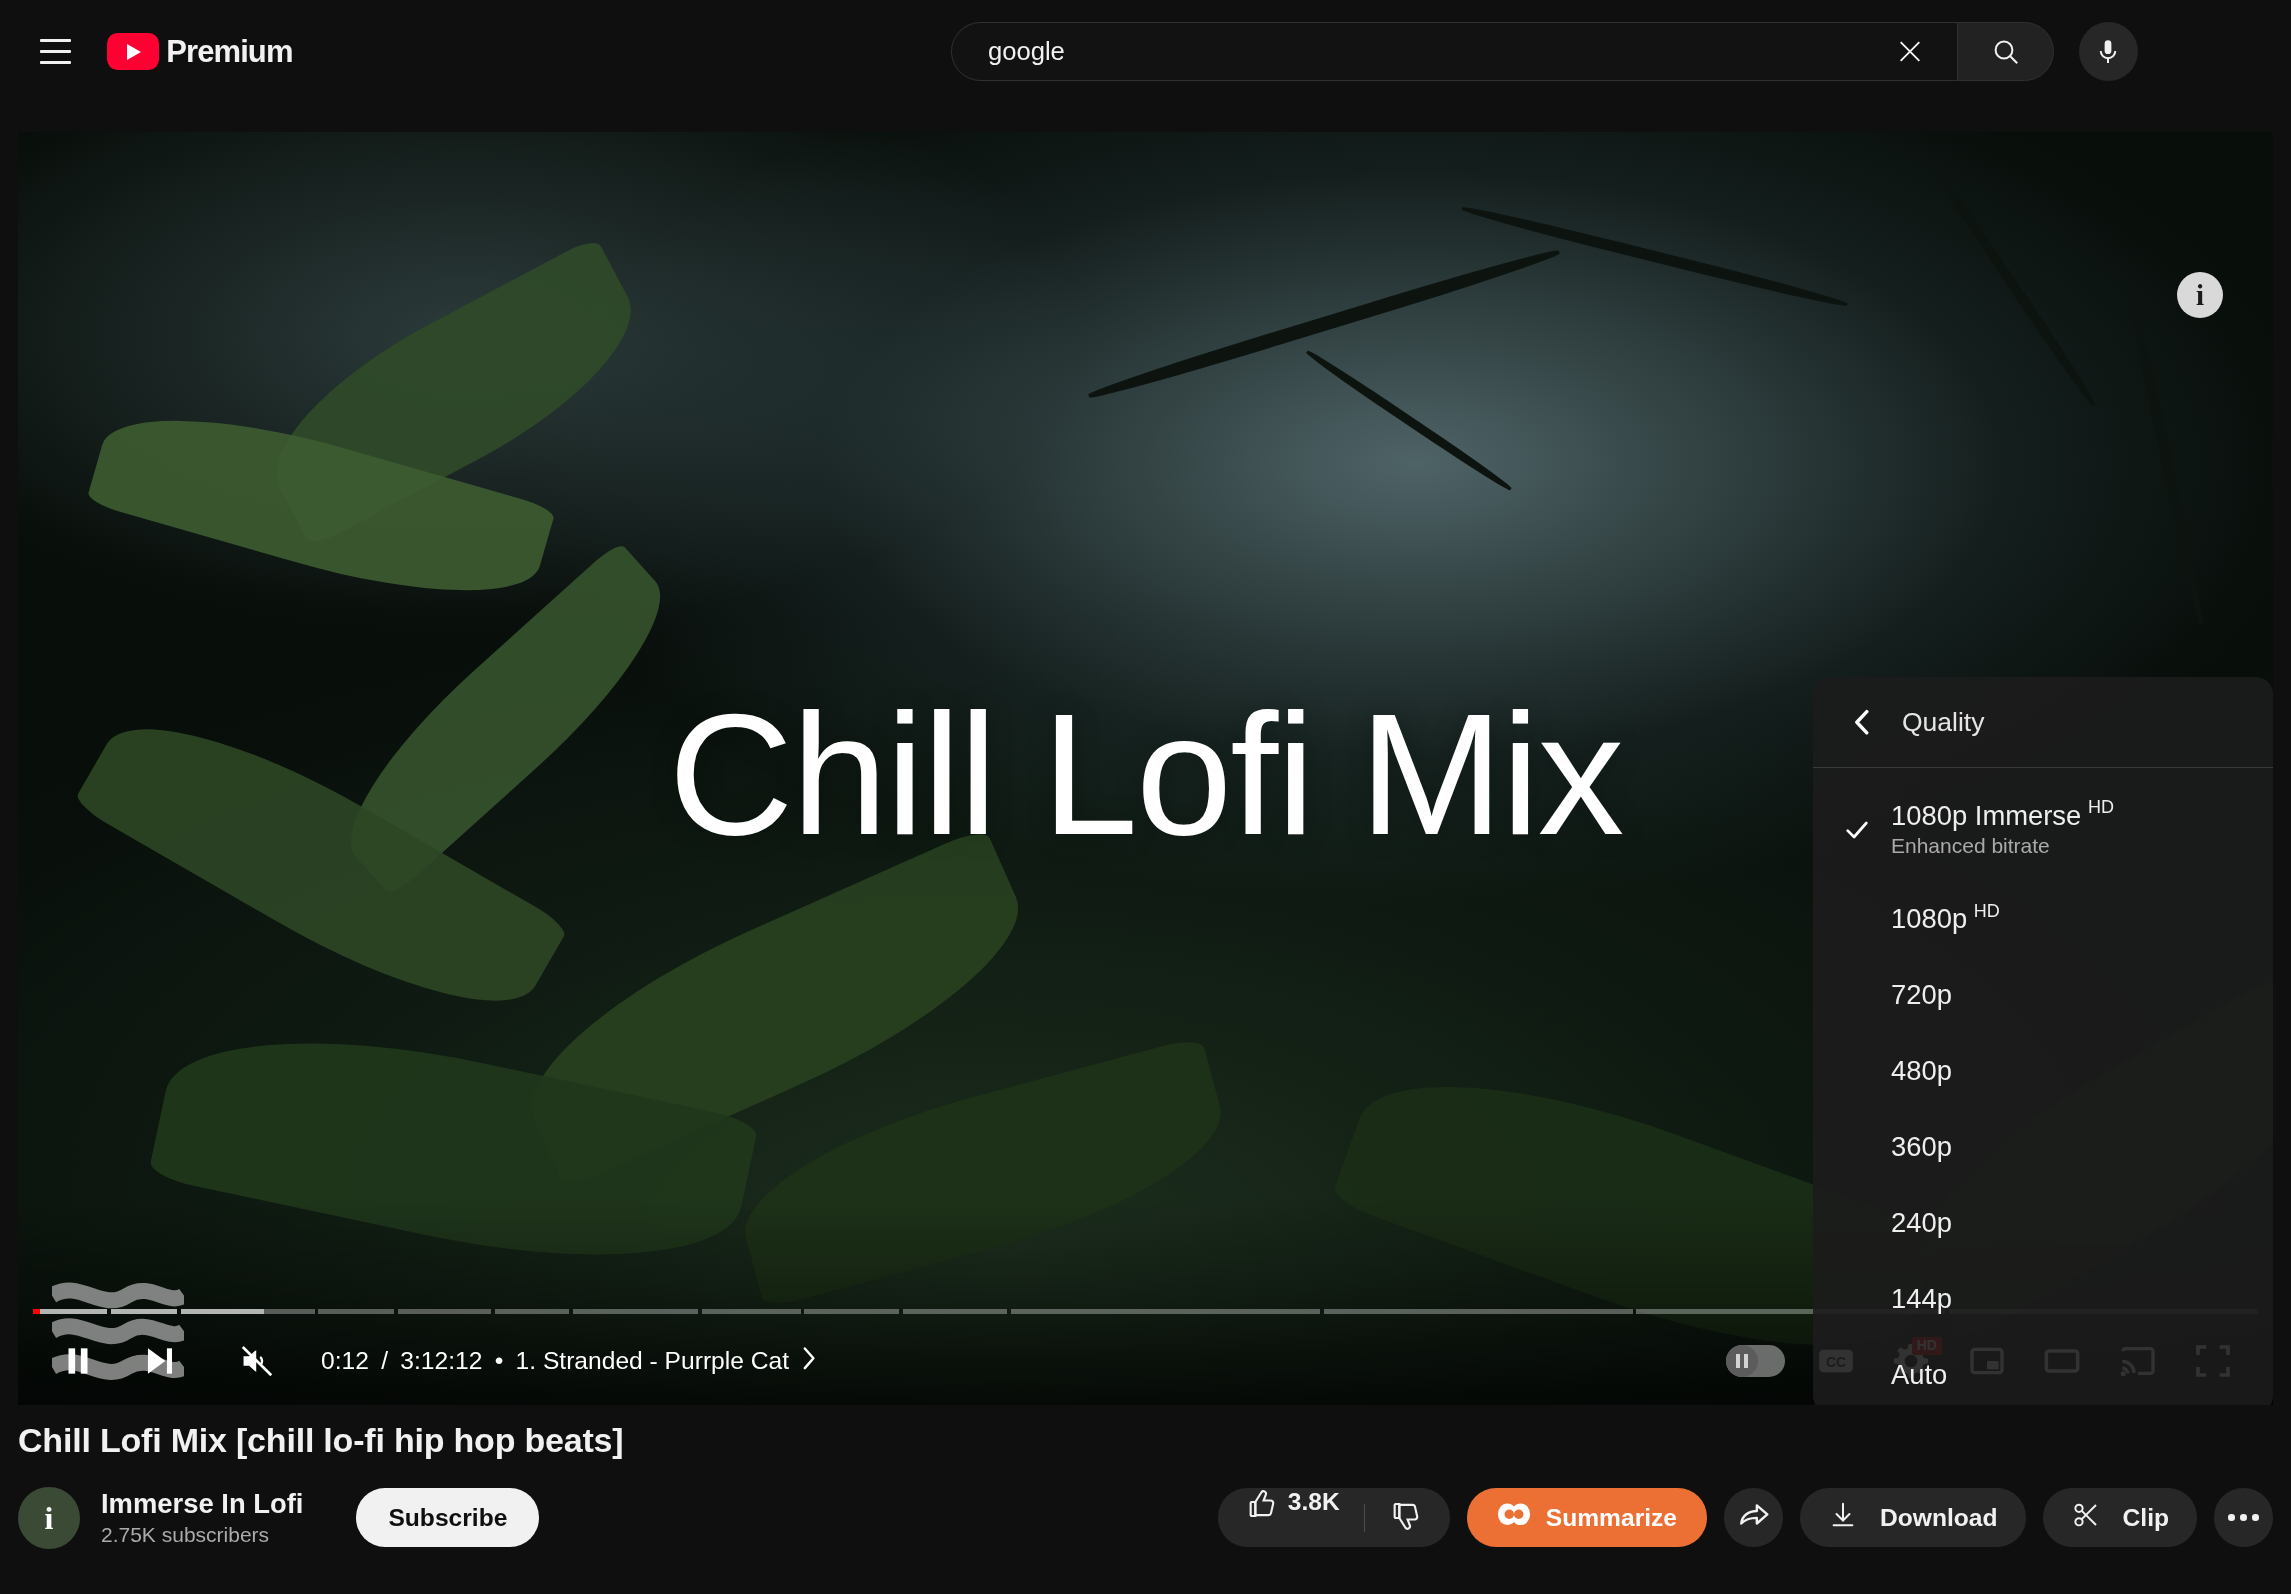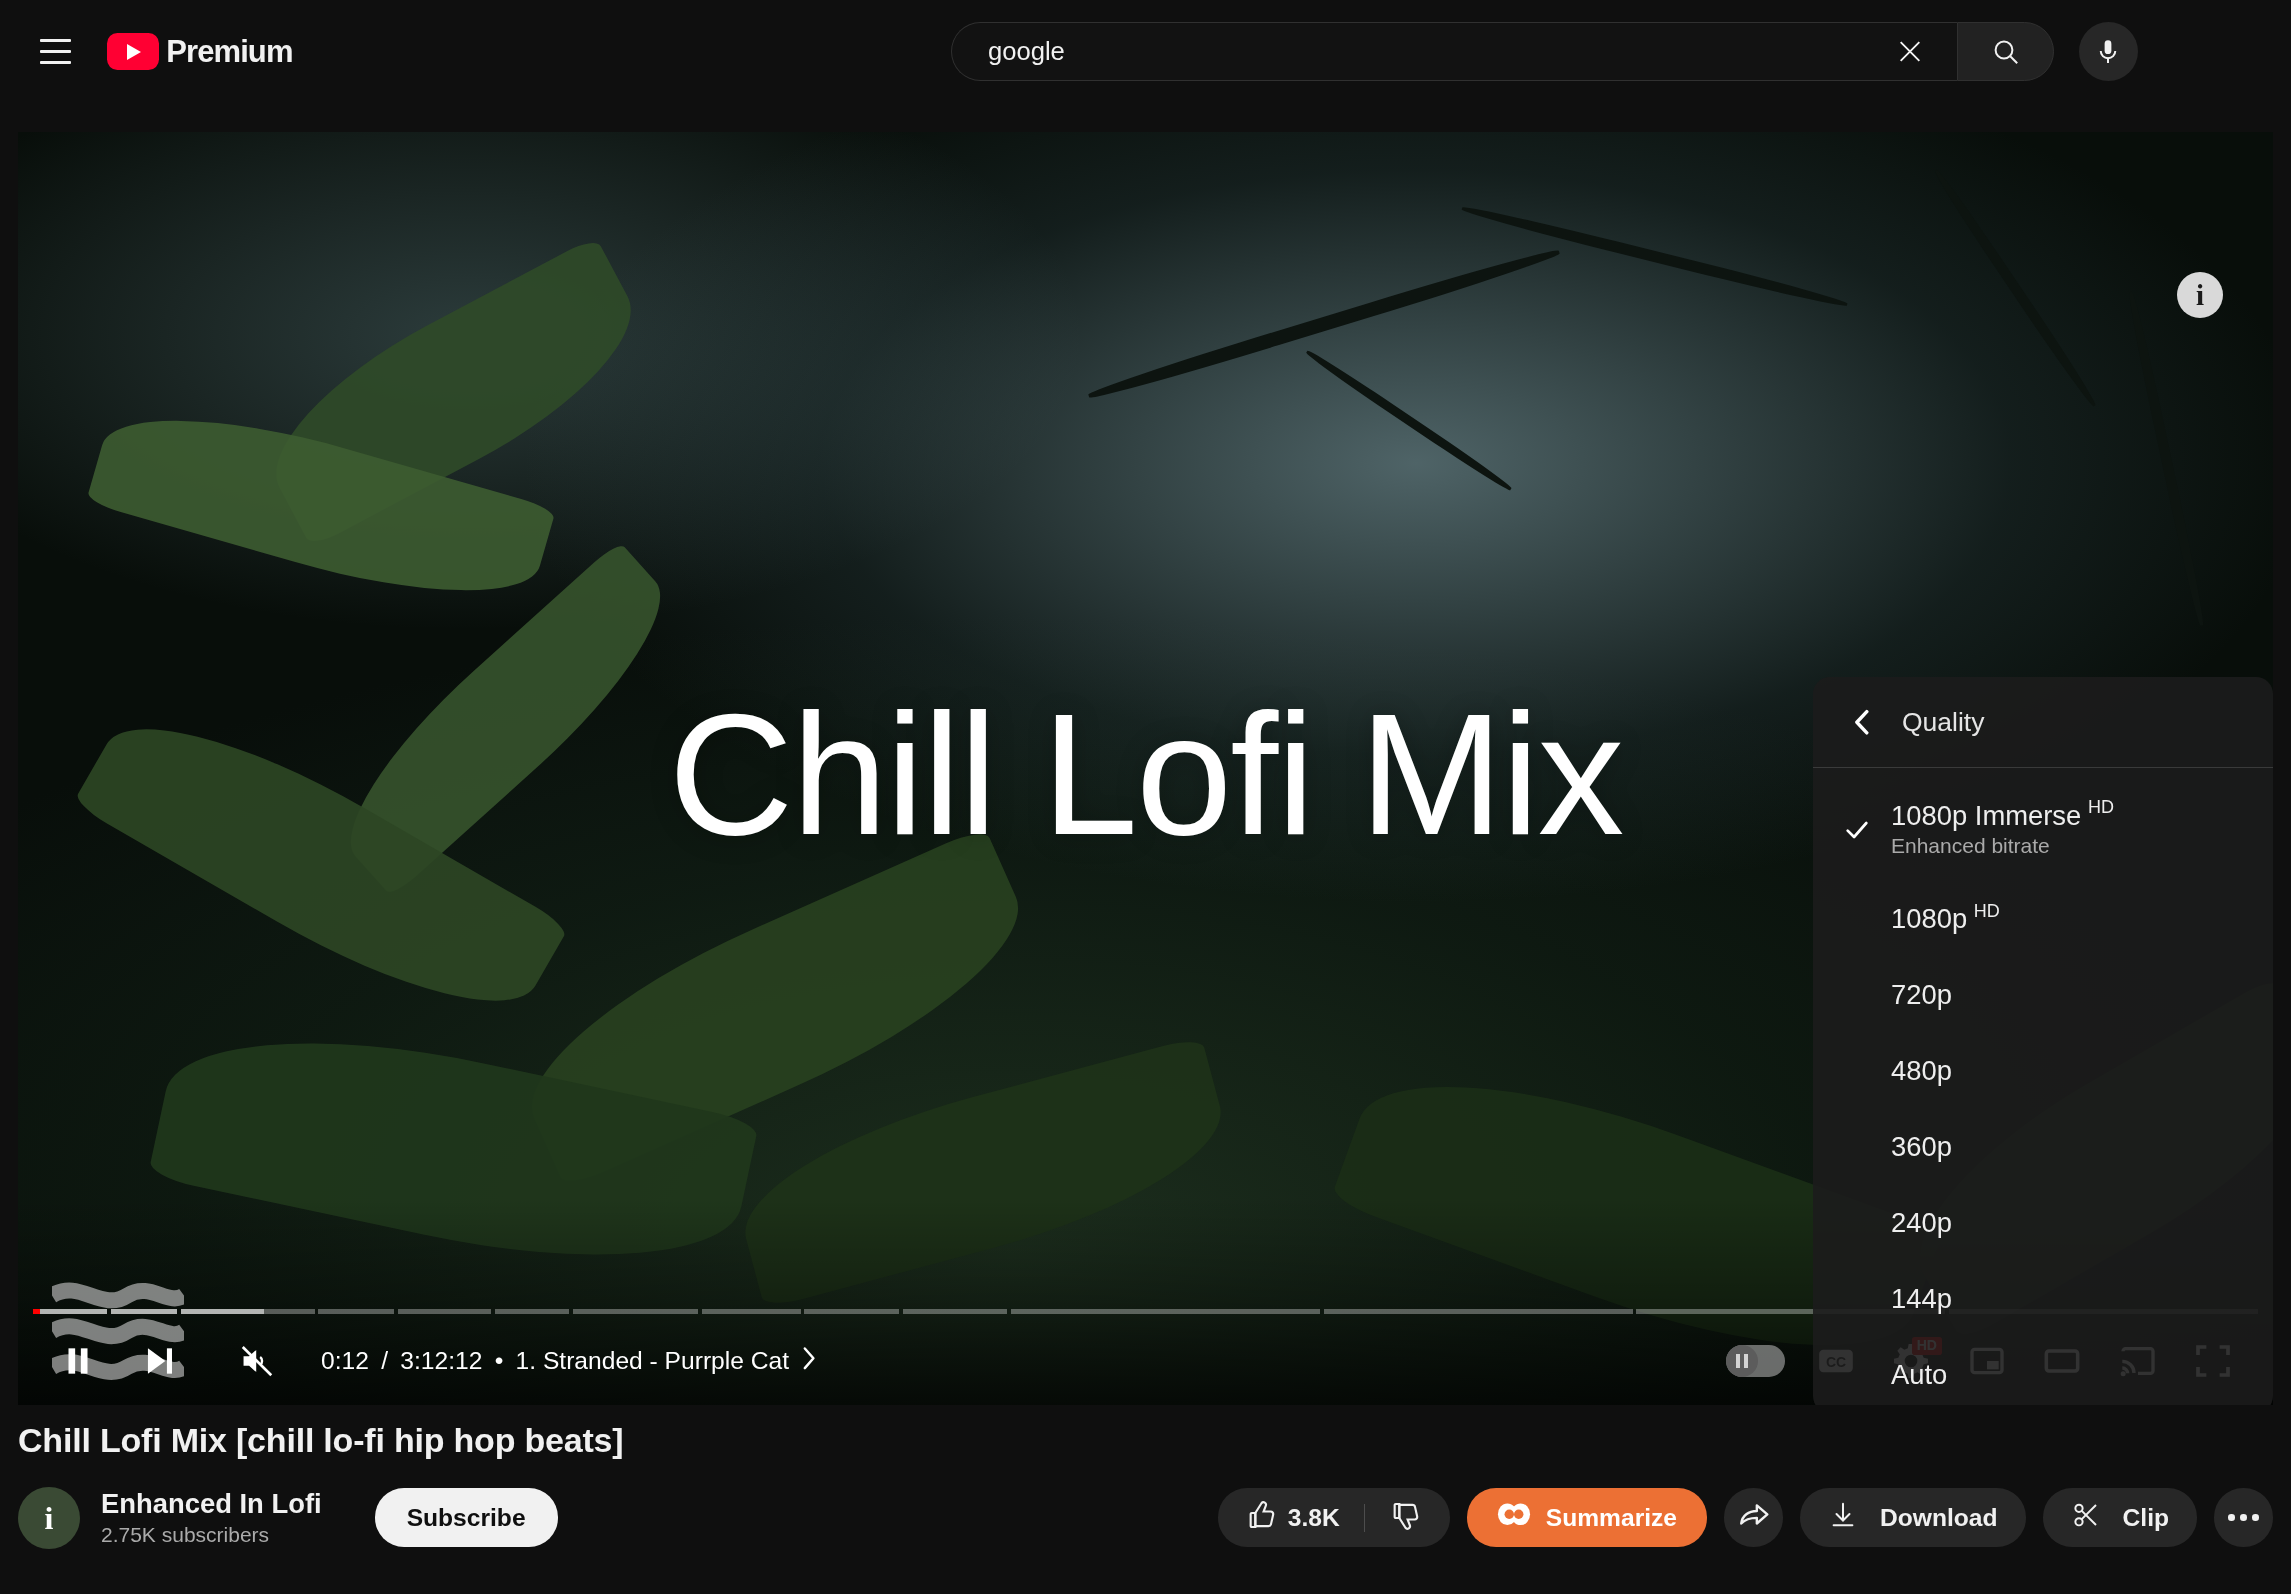--- a/index.html
+++ b/index.html
@@ -142,21 +142,21 @@
     border-radius:29px; padding:0 32px; display:flex; align-items:center;
     font-size:24.6px; font-weight:600; cursor:pointer; }
 
   .actions { margin-left:auto; display:flex; align-items:center; gap:17px; }
   .pill { height:59px; border-radius:29px; background:#272727; display:flex;
     align-items:center; padding:0 28px; gap:22px; color:#f1f1f1; font-size:24.6px;
     font-weight:600; cursor:pointer; white-space:nowrap; }
   .pill.round { width:59px; padding:0; justify-content:center; }
   .likegroup { height:59px; border-radius:29px; background:#272727; display:flex;
     align-items:center; }
-  .likebtn { display:flex; align-items:center; gap:10px; padding:0 24.6px 0 28px;
+  .likebtn { display:flex; gap:10px; padding:0 24.6px 0 28px;
     color:#f1f1f1; font-size:24.6px; font-weight:600; cursor:pointer; height:100%; }
   .lgdiv { width:0.9px; height:28px; background:#4d4d4d; }
   .dislikebtn { padding:0 28px 0 24.6px; display:flex; align-items:center;
     cursor:pointer; height:100%; }
   .summarize { height:59px; border-radius:29px; background:#ec7034; display:flex;
     align-items:center; padding:0 30px; gap:15px; color:#ffffff; font-size:24.6px;
     font-weight:600; cursor:pointer; }
   .dots { display:flex; gap:5.7px; }
   .dots i { width:6.6px; height:6.6px; border-radius:50%; background:#f1f1f1; display:block; }
 </style>
@@ -441,21 +441,21 @@
 
 <div class="meta">
   <div class="vtitle">Chill Lofi Mix [chill lo-fi hip hop beats]</div>
 
   <div class="row2">
     <div class="owner">
       <div class="avatar">
         <span>i</span>
       </div>
       <div class="ownertext">
-        <div class="chname">Enhanced In Lofi</div>
+        <div class="chname">Immerse In Lofi</div>
         <div class="subcount">2.75K subscribers</div>
       </div>
       <div class="subscribe">Subscribe</div>
     </div>
 
     <div class="actions">
       <div class="likegroup">
         <div class="likebtn">
           <span>
             <svg width="32" height="32" viewBox="0 0 24 24" stroke="#f1f1f1" stroke-width="1.6" fill="none">

